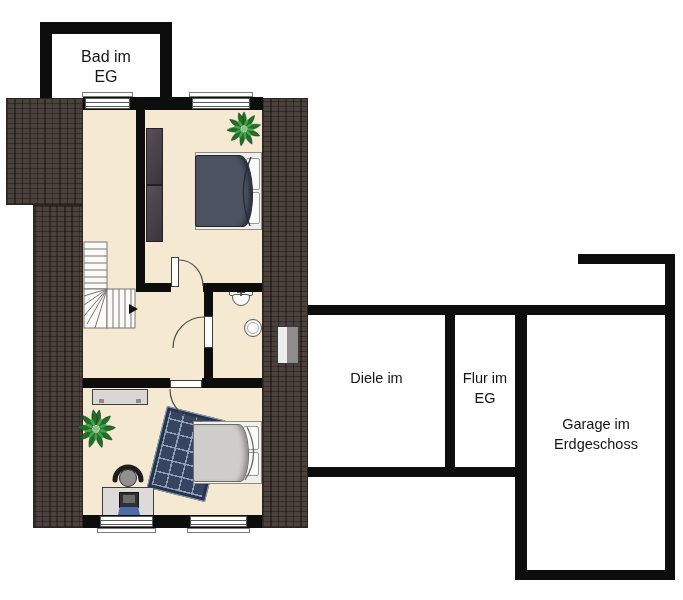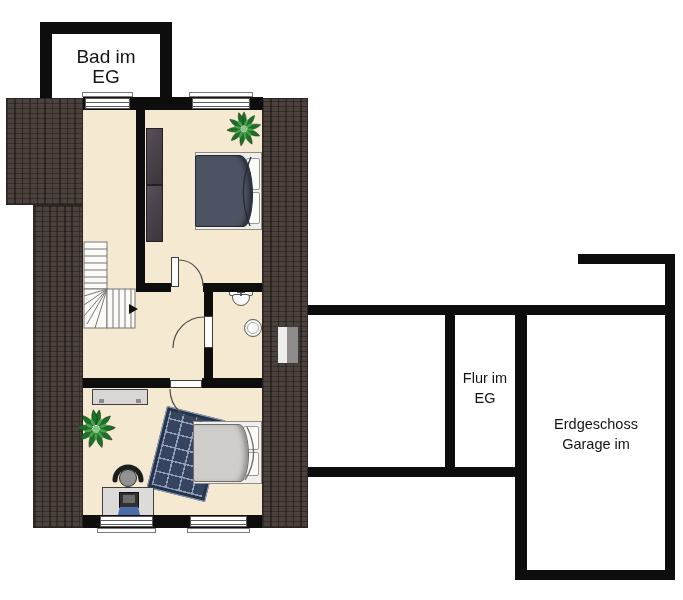--- a/index.html
+++ b/index.html
@@ -15,21 +15,21 @@
     border:1px solid #2b2522;box-sizing:border-box;}
   .floor{position:absolute;background:#f5e9d2;}
   .win{position:absolute;background-color:#fff;border:1px solid #5a5a5a;box-sizing:border-box;
     background-image:linear-gradient(#5a5a5a,#5a5a5a),linear-gradient(#5a5a5a,#5a5a5a);
     background-size:100% 1px;background-position:0 3px,0 7px;background-repeat:no-repeat;}
   .sill{position:absolute;background:#fff;border:1px solid #7a7a7a;box-sizing:border-box;}
   .leaf{position:absolute;background:#fff;border:1px solid #3c3c3c;box-sizing:border-box;}
   .gap{position:absolute;background:#f5e9d2;}
   .label{position:absolute;text-align:center;line-height:20px;font-size:14.5px;color:#141414;}
   .label span{display:block;}
-  #bad-label{font-size:19px;}
+  #bad-label{font-size:16px;}
   .wardrobe-seg{width:100%;height:57px;box-sizing:border-box;border:1px solid #262026;
     background:linear-gradient(118deg,#5a5058 0%,#4a434b 45%,#3b353b 100%);}
   .mattress{position:absolute;background:#f0efec;border:1px solid #8e8c88;box-sizing:border-box;}
   .pillow{position:absolute;background:#fafaf8;border:1px solid #9a9a96;border-radius:2px;box-sizing:border-box;}
   .duvet1{position:absolute;background:#4e5364;border:1px solid #23262f;box-sizing:border-box;
     border-radius:3px 14px 10px 3px / 3px 42px 34px 3px;
     box-shadow:inset -6px 0 5px -3px rgba(8,10,16,0.55);}
   .duvet2{position:absolute;background:#cfcdca;border:1px solid #6e6a66;box-sizing:border-box;
     border-radius:3px 13px 11px 3px / 3px 38px 34px 3px;
     box-shadow:inset -6px 0 5px -3px rgba(60,56,52,0.45);}
@@ -139,28 +139,29 @@
 
   <div class="wall" style="left:308px;top:305px;width:367px;height:10px;"></div>
   <div class="wall" style="left:578px;top:254px;width:97px;height:10px;"></div>
   <div class="wall" style="left:665px;top:254px;width:10px;height:326px;"></div>
   <div class="wall" style="left:515px;top:570px;width:160px;height:10px;"></div>
   <div class="wall" style="left:308px;top:467px;width:219px;height:10px;"></div>
   <div class="wall" style="left:445px;top:315px;width:10px;height:152px;"></div>
   <div class="wall" style="left:515px;top:315px;width:12px;height:255px;"></div>
 
   <div class="label" style="left:308px;top:368px;width:137px;">
+    <span>Diele im</span>
   </div>
   <div class="label" style="left:445px;top:368px;width:80px;">
     <span>Flur im</span>
     <span>EG</span>
   </div>
   <div class="label" style="left:527px;top:414px;width:138px;">
+    <span>Garage im</span>
     <span>Erdgeschoss</span>
-    <span>Garage im</span>
   </div>
 
   <svg width="683" height="600" viewBox="0 0 683 600">
     <defs>
       <path id="lf" d="M0,-4 C3,-8 3.5,-13 0,-19 C-3.5,-13 -3,-8 0,-4 Z"></path>
     </defs>
 
     <g stroke="#777" fill="#fbfaf7" stroke-width="1">
       <rect x="84" y="242" width="23" height="47"></rect>
       <rect x="84" y="289" width="23" height="39"></rect>

